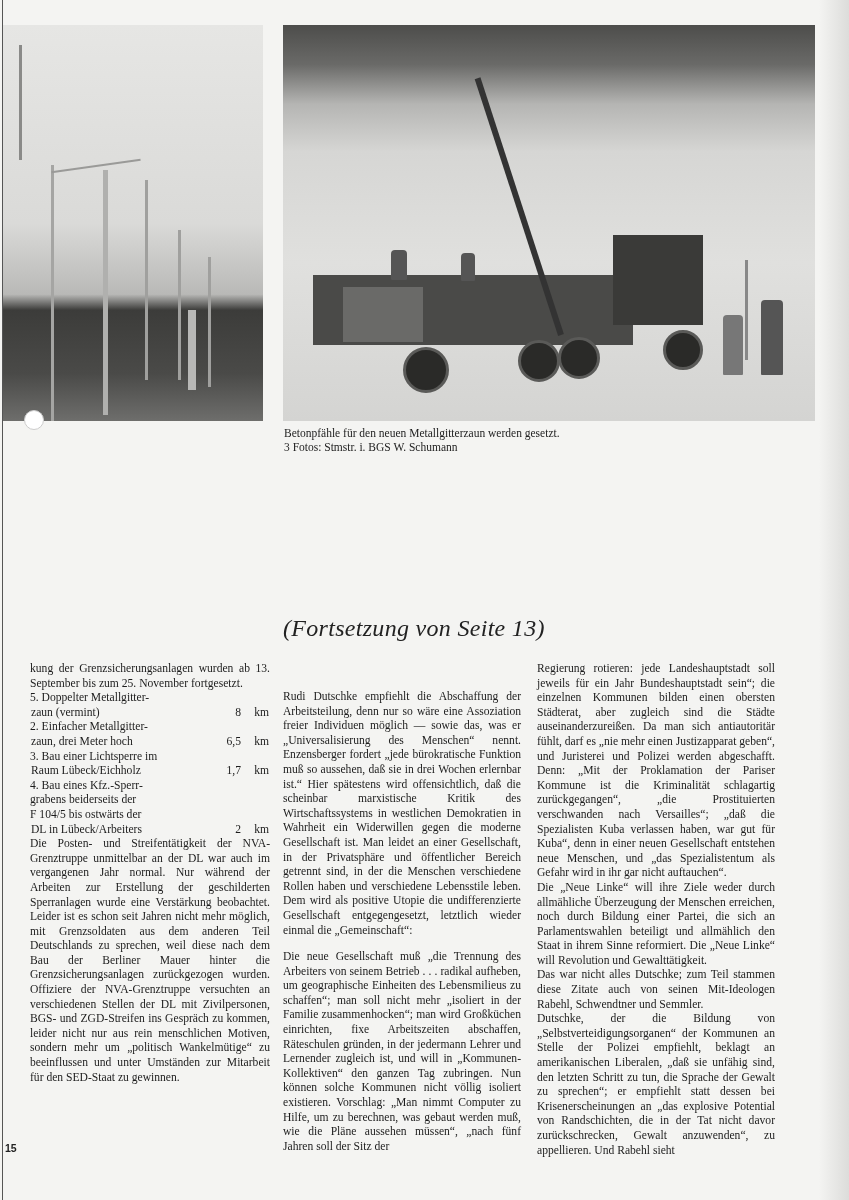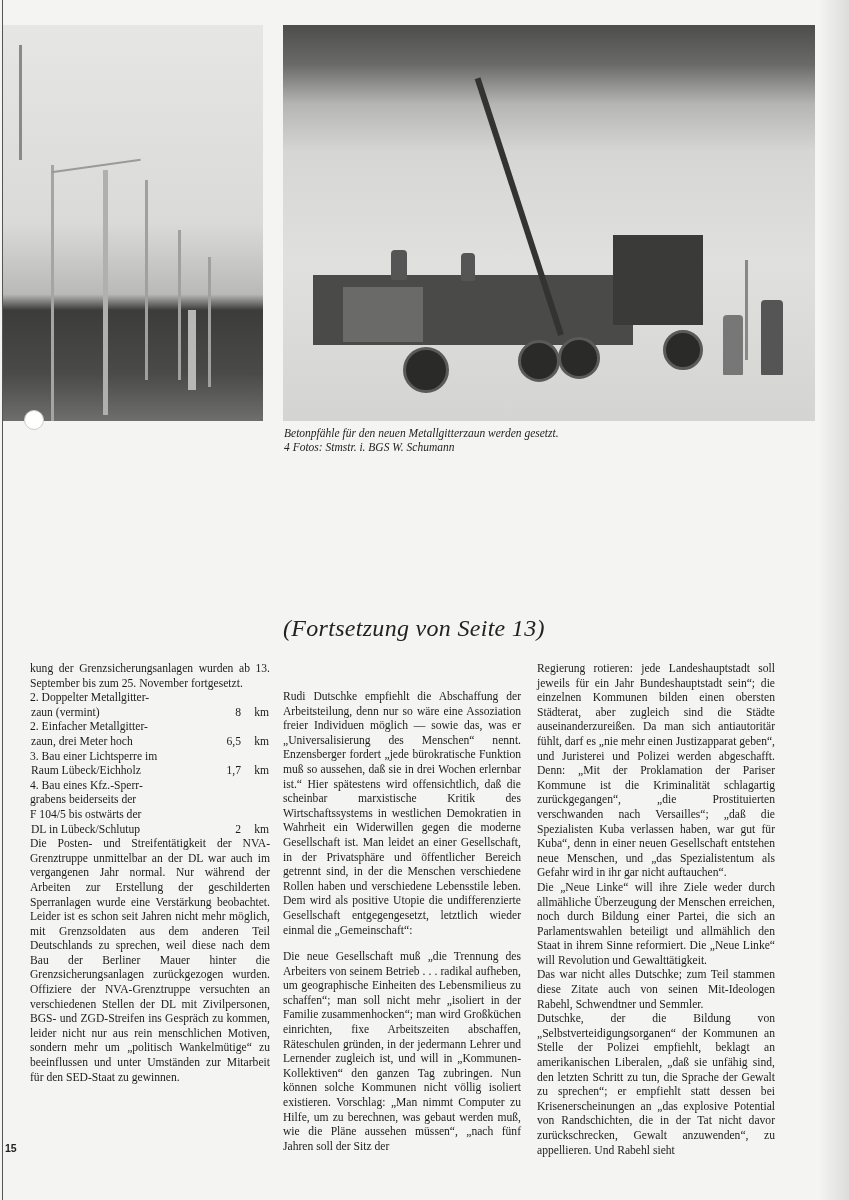--- a/index.html
+++ b/index.html
@@ -20,21 +20,21 @@
   .photo-right { left: 283px; top: 25px; width: 532px; height: 396px;
     background: linear-gradient(to bottom, #4d4d4b 0%, #6a6a68 10%, #b5b5b3 20%, #d6d6d4 32%, #e0e0de 60%, #d4d4d2 100%); }
   .pole { position: absolute; width: 4px; background: #8a8a88; }
   .fence-line { position: absolute; height: 2px; background: #9a9a98; }
   .truck-body { position: absolute; background: #3c3c3a; }
   .wheel { position: absolute; border-radius: 50%; background: #2a2a28; border: 3px solid #5a5a58; }
   .crane-boom { position: absolute; width: 6px; background: #333; transform-origin: bottom center; }
   .person { position: absolute; background: #555; border-radius: 4px 4px 1px 1px; }
   .hole { position: absolute; left: 24px; top: 410px; width: 18px; height: 18px; border-radius: 50%; background: #fff; border: 1px solid #ccc; }
 
-  .caption { position: absolute; left: 284px; top: 426px; font-style: italic; font-size: 11.5px; line-height: 14px; color: #222; }
+  .caption { position: absolute; left: 284px; top: 426px; font-size: 11.5px; line-height: 14px; color: #222; }
   .caption div { white-space: nowrap; }
 
   
   .col { position: absolute; font-size: 11.6px; line-height: 14.6px; text-align: justify; }
   .col p { margin: 0; }
   .col-1 { left: 30px; top: 662px; width: 240px; }
   .col-2 { left: 283px; top: 690px; width: 238px; }
   .col-3 { left: 537px; top: 662px; width: 238px; }
   .col-2 p.gap { margin-top: 12px; }
 
@@ -76,28 +76,28 @@
   <div class="wheel" style="left:380px;top:305px;width:34px;height:34px;"></div>
   <div class="person" style="left:108px;top:225px;width:16px;height:30px;"></div>
   <div class="person" style="left:178px;top:228px;width:14px;height:28px;"></div>
   <div class="person" style="left:440px;top:290px;width:20px;height:60px;background:#777;"></div>
   <div class="person" style="left:478px;top:275px;width:22px;height:75px;"></div>
   <div class="pole" style="left:462px;top:235px;height:100px;width:3px;background:#888;"></div>
 </div>
 
 <div class="caption">
   <div>Betonpfähle für den neuen Metallgitterzaun werden gesetzt.</div>
-  <div>4 Fotos: Stmstr. i. BGS W. Schumann</div>
+  <div>3 Fotos: Stmstr. i. BGS W. Schumann</div>
 </div>
 
 <div class="col col-1">
   <p>kung der Grenzsicherungsanlagen wurden ab 13. September bis zum 25. November fortgesetzt.</p>
   <div>
     <div>
-      <div>2. Doppelter Metallgitter-</div>
+      <div>5. Doppelter Metallgitter-</div>
       <div class="list-row">
           <span class="label">zaun (vermint)</span>
           <span class="val">8</span>
           <span class="unit">km</span>
         </div>
     </div>
     <div>
       <div>2. Einfacher Metallgitter-</div>
       <div class="list-row">
           <span class="label">zaun, drei Meter hoch</span>
@@ -111,21 +111,21 @@
           <span class="label">Raum Lübeck/Eichholz</span>
           <span class="val">1,7</span>
           <span class="unit">km</span>
         </div>
     </div>
     <div>
       <div>4. Bau eines Kfz.-Sperr-</div>
       <div>grabens beiderseits der</div>
       <div>F 104/5 bis ostwärts der</div>
       <div class="list-row">
-          <span class="label">DL in Lübeck/Schlutup</span>
+          <span class="label">DL in Lübeck/Arbeiters</span>
           <span class="val">2</span>
           <span class="unit">km</span>
         </div>
     </div>
   </div>
   <p>Die Posten- und Streifentätigkeit der NVA-Grenztruppe unmittelbar an der DL war auch im vergangenen Jahr normal. Nur während der Arbeiten zur Erstellung der geschilderten Sperranlagen wurde eine Verstärkung beobachtet. Leider ist es schon seit Jahren nicht mehr möglich, mit Grenzsoldaten aus dem anderen Teil Deutschlands zu sprechen, weil diese nach dem Bau der Berliner Mauer hinter die Grenzsicherungsanlagen zurückgezogen wurden. Offiziere der NVA-Grenztruppe versuchten an verschiedenen Stellen der DL mit Zivilpersonen, BGS- und ZGD-Streifen ins Gespräch zu kommen, leider nicht nur aus rein menschlichen Motiven, sondern mehr um „politisch Wankelmütige“ zu beeinflussen und unter Umständen zur Mitarbeit für den SED-Staat zu gewinnen.</p>
 </div>
 
 <div class="heading">(Fortsetzung von Seite 13)</div>
 <div class="col col-2">

